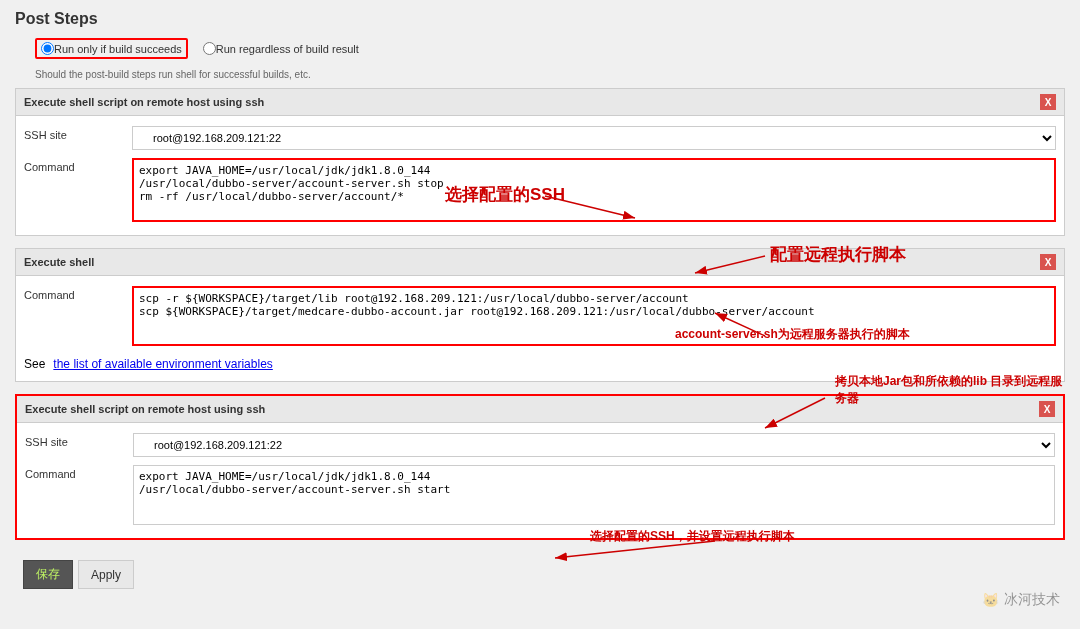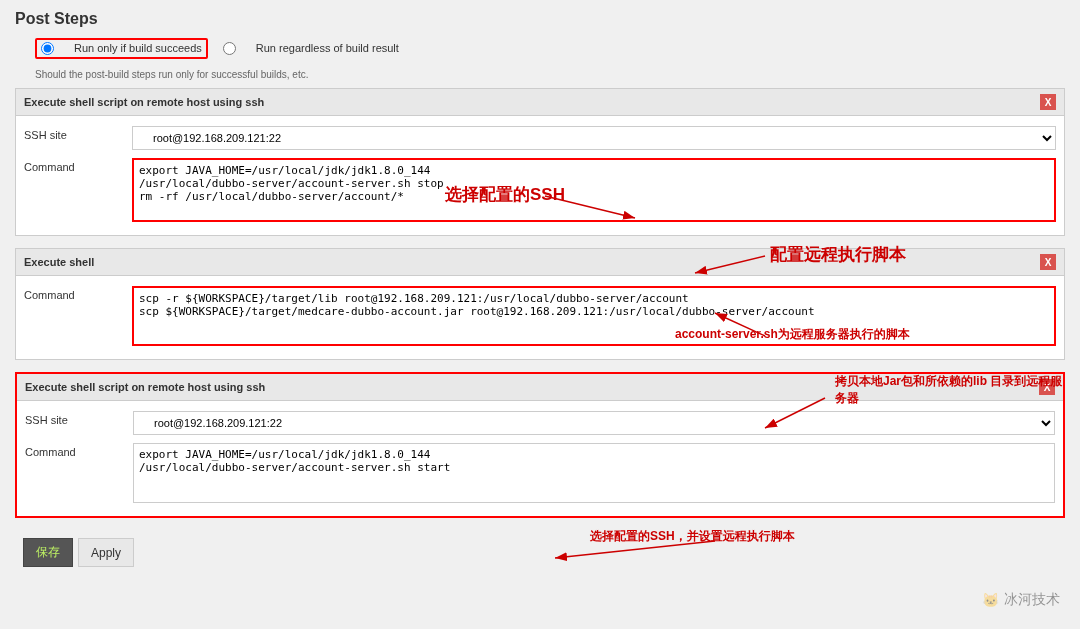--- a/index.html
+++ b/index.html
@@ -26,21 +26,22 @@
     }
     .radio-group {
       display: flex;
       align-items: center;
       gap: 15px;
       margin-bottom: 10px;
       padding-left: 20px;
     }
     .radio-option {
       display: flex;
-      gap: 20px;
+      align-items: center;
+      gap: 0;
       font-size: 11px;
       color: #333;
     }
     .radio-option input[type="radio"] {
       margin: 0;
     }
     .radio-option.selected {
       border: 2px solid red;
       padding: 2px 4px;
       border-radius: 2px;
@@ -208,21 +209,21 @@
   <div class="radio-group">
     <label class="radio-option selected">
       <input type="radio" name="buildResult" checked="" style="">
       <span>Run only if build succeeds</span>
     </label>
     <label class="radio-option">
       <input type="radio" name="buildResult" style="">
       <span>Run regardless of build result</span>
     </label>
   </div>
-  <div class="hint-text">Should the post-build steps run only for successful builds, etc.</div>
+  <div class="hint-text">Should the post-build steps run shell for successful builds, etc.</div>
 
   <div style="position:relative;">
 
     <div class="section-box">
       <div class="section-header">
         <span>Execute shell script on remote host using ssh</span>
         <button class="close-btn">X</button>
       </div>
       <div class="section-content">
         <div class="form-row">
@@ -249,20 +250,24 @@
         <span>Execute shell</span>
         <button class="close-btn">X</button>
       </div>
       <div class="section-content">
         <div class="form-row">
           <div class="form-label">Command</div>
           <div class="form-control">
             <textarea class="textarea-input textarea-red-border command-area" rows="3" style="">scp -r ${WORKSPACE}/target/lib root@192.168.209.121:/usr/local/dubbo-server/account
 scp ${WORKSPACE}/target/medcare-dubbo-account.jar root@192.168.209.121:/usr/local/dubbo-server/account</textarea>
           </div>
+        </div>
+        <div class="execute-each-row">
+          <span>See </span>
+          <a href="#">the list of available environment variables</a>
         </div>
       </div>
     </div>
 
     <div class="section-box" style="border: 2px solid red;">
       <div class="section-header">
         <span>Execute shell script on remote host using ssh</span>
         <button class="close-btn">X</button>
       </div>
       <div class="section-content">

